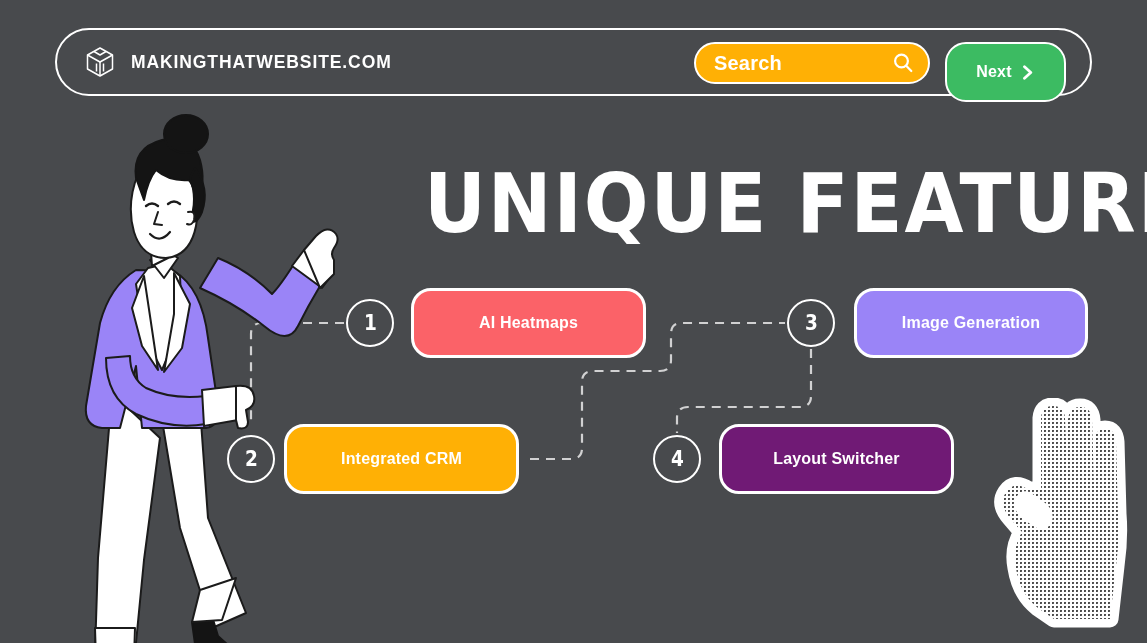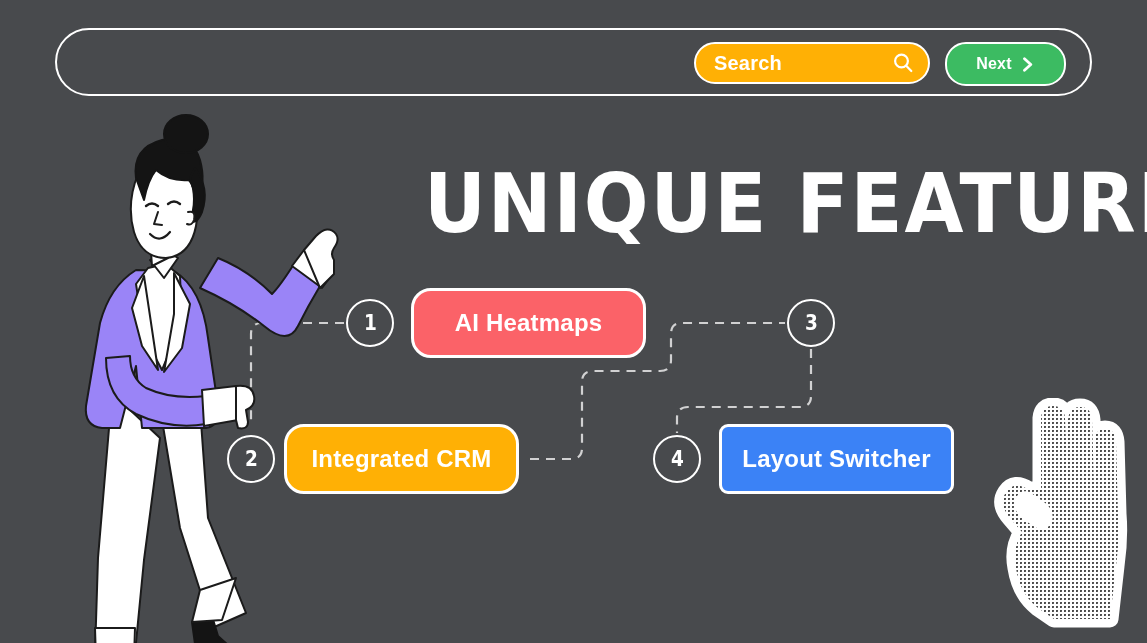--- a/index.html
+++ b/index.html
@@ -69,21 +69,21 @@
     font-weight: bold;
     letter-spacing: 0.2px;
   }
   #search-icon { width: 22px; height: 22px; display:block; }
 
   #next-button {
     position: absolute;
     left: 888px;
     top: 12px;
     width: 121px;
-    height: 44px;
+    height: 60px;
     background: #3cbb62;
     border: 2.5px solid #ffffff;
     border-radius: 21px;
     box-sizing: border-box;
     display: flex;
     align-items: center;
     justify-content: center;
     gap: 8px;
   }
   #next-label {
@@ -149,36 +149,36 @@
     border: 3px solid #ffffff;
     border-radius: 20px;
     box-sizing: border-box;
     display: flex;
     align-items: center;
     justify-content: center;
     z-index: 3;
   }
   .pill span {
     color: #ffffff;
-    font-size: 24px;
+    font-size: 16px;
     font-weight: bold;
     letter-spacing: 0.2px;
     white-space: nowrap;
   }
 
   #pill-1 { left: 411px; top: 288px; width: 235px; background: #fb6268; }
   #circle-1 { left: 346px; top: 299px; }
 
   #pill-2 { left: 284px; top: 424px; width: 235px; background: #ffb005; }
   #circle-2 { left: 227px; top: 435px; }
 
   #pill-3 { left: 854px; top: 288px; width: 234px; background: #9a84f7; }
   #circle-3 { left: 787px; top: 299px; }
 
-  #pill-4 { left: 719px; top: 424px; width: 235px; background: #3b82f6; border-radius: 9px; }
+  #pill-4 { left: 719px; top: 424px; width: 235px; background: #701a75; }
   #circle-4 { left: 653px; top: 435px; }
 
   
   #woman-illustration {
     position: absolute;
     left: 40px;
     top: 108px;
     width: 300px;
     height: 535px;
     z-index: 2;
@@ -205,20 +205,33 @@
       <path d="M 530 459 L 571 459 Q 582 459 582 448 L 582 382 Q 582 371 593 371
                L 660 371 Q 671 371 671 360 L 671 334 Q 671 323 682 323 L 785 323"></path>
 
       <path d="M 811 349 L 811 396 Q 811 407 800 407 L 688 407 Q 677 407 677 418
                L 677 433"></path>
     </g>
   </svg>
 
   <div id="header-bar">
 
+    <div id="brand">
+      <svg id="logo-icon" viewBox="0 0 34 34" xmlns="http://www.w3.org/2000/svg">
+        <g fill="none" stroke="#ffffff" stroke-width="1.5" stroke-linejoin="round">
+          <path d="M17 3 L29.5 10 L29.5 24 L17 31 L4.5 24 L4.5 10 Z"></path>
+          <path d="M4.5 10 L17 17 L29.5 10"></path>
+          <path d="M17 17 L17 31"></path>
+          <path d="M11 6.5 L17 10 L23 6.5"></path>
+          <path d="M13.5 26.5 L13.5 18.5"></path>
+          <path d="M20.5 26.5 L20.5 18.5"></path>
+        </g>
+      </svg>
+      <div id="brand-name">MAKINGTHATWEBSITE.COM</div>
+    </div>
 
     <div id="search-box">
       <div id="search-text" placeholder="Search">Search</div>
       <svg id="search-icon" viewBox="0 0 22 22" xmlns="http://www.w3.org/2000/svg">
         <g fill="none" stroke="#ffffff" stroke-width="2.2" stroke-linecap="round">
           <circle cx="9.5" cy="9" r="6.4"></circle>
           <path d="M14.2 13.8 L19.3 19"></path>
         </g>
       </svg>
     </div>
@@ -242,20 +255,23 @@
 
   <div class="node-circle" id="circle-2">
     <span>2</span>
   </div>
   <div class="pill" id="pill-2">
     <span>Integrated CRM</span>
   </div>
 
   <div class="node-circle" id="circle-3">
     <span>3</span>
+  </div>
+  <div class="pill" id="pill-3">
+    <span>Image Generation</span>
   </div>
 
   <div class="node-circle" id="circle-4">
     <span>4</span>
   </div>
   <div class="pill" id="pill-4">
     <span>Layout Switcher</span>
   </div>
 
   <svg id="woman-illustration" viewBox="0 0 300 535" xmlns="http://www.w3.org/2000/svg">

